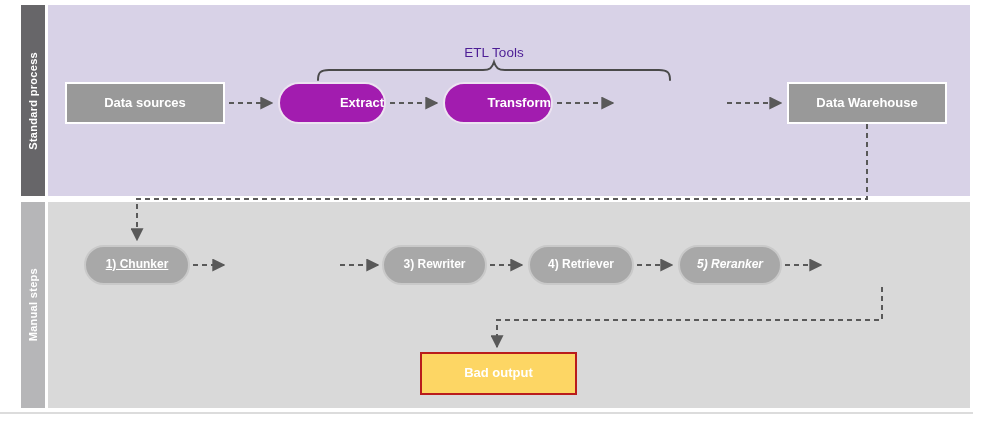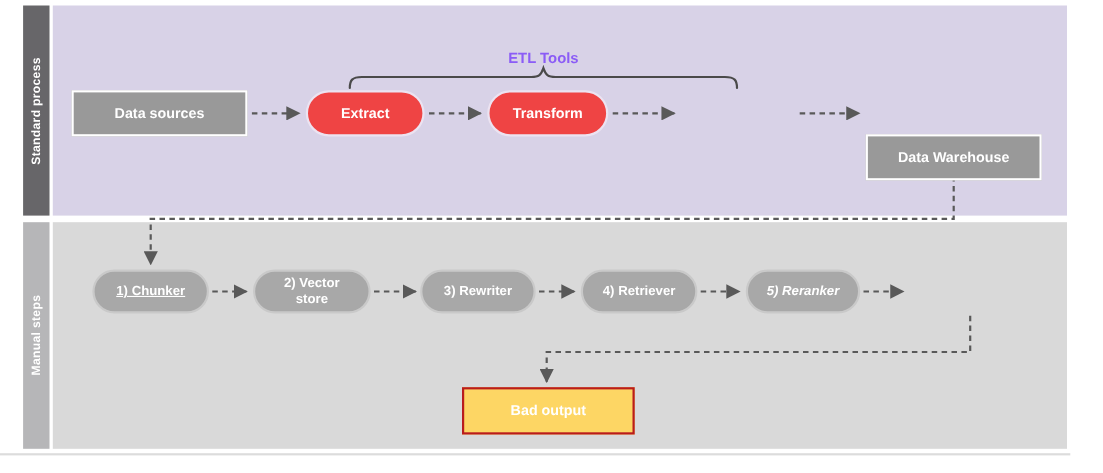--- a/index.html
+++ b/index.html
@@ -21,41 +21,41 @@
   .bottom-rule { position:absolute; left:0; top:412px; width:973px; height:2px; background:#dcdcdc; }
 
   
   .node {
     position:absolute; display:flex; align-items:center; justify-content:center;
     text-align:center; color:#ffffff; font-weight:bold; line-height:1.15;
   }
   .row1 { top:82px;  height:42px; font-size:13px; }
   .row2 { top:245px; height:40px; font-size:12px; }
   .rect-gray   { background:#999999; border:2px solid #ffffff; }
-  .pill-pink   { background:#ef4444; border:2px solid #ece3f1; border-radius:21px; }
+  .pill-pink   { background:#a21caf; border:2px solid #ece3f1; border-radius:21px;justify-content:flex-end; }
   .pill-gray   { background:#a8a8a8; border:2px solid #c9c9c9; border-radius:20px; padding:0 13px; }
   .rect-yellow { background:#fdd664; border:2px solid #b91c1c; font-size:13px;align-items:center; }
 
   .n-datasources  { left:65px;  width:160px; }
   .n-extract      { left:278px; width:108px; }
   .n-transform    { left:443px; width:110px; }
   .n-load         { left:619px; width:105px; }
-  .n-warehouse    { left:787px; width:160px;margin-top:40px; }
+  .n-warehouse    { left:787px; width:160px; }
   .n-chunker      { left:84px;  width:106px;text-decoration:underline; }
   .n-vectorstore  { left:230px; width:107px; }
   .n-rewriter     { left:382px; width:105px; }
   .n-retriever    { left:528px; width:106px; }
   .n-reranker     { left:678px; width:104px;font-style:italic; }
   .n-consolidator { left:827px; width:110px; }
   .n-badoutput    { left:420px; top:352px; width:157px; height:43px; }
 
   
   .bracket-label {
     position:absolute; left:434px; top:45px; width:120px; text-align:center;
-    color:#8b5cf6; font-weight:bold; font-size:13.5px;
+    color:#4c1d95; font-weight:normal; font-size:13.5px;
   }
 
   
   svg.overlay { position:absolute; left:0; top:0; width:1003px; height:430px; pointer-events:none; }
   .conn  { stroke:#595959; stroke-width:2; fill:none; stroke-dasharray:5 4; }
   .brace { stroke:#4a4a4a; stroke-width:2; fill:none; stroke-linecap:round; }
 </style>
 </head>
 <body>
 
@@ -107,23 +107,20 @@
   <div class="node row1 pill-pink n-transform">
     <span>Transform</span>
   </div>
   <div class="node row1 rect-gray n-warehouse">
     <span>Data Warehouse</span>
   </div>
 
   <div class="node row2 pill-gray n-chunker">
     <span>1) Chunker</span>
   </div>
-  <div class="node row2 pill-gray n-vectorstore">
-    <span>2) Vector store</span>
-  </div>
   <div class="node row2 pill-gray n-rewriter">
     <span>3) Rewriter</span>
   </div>
   <div class="node row2 pill-gray n-retriever">
     <span>4) Retriever</span>
   </div>
   <div class="node row2 pill-gray n-reranker">
     <span>5) Reranker</span>
   </div>
 

